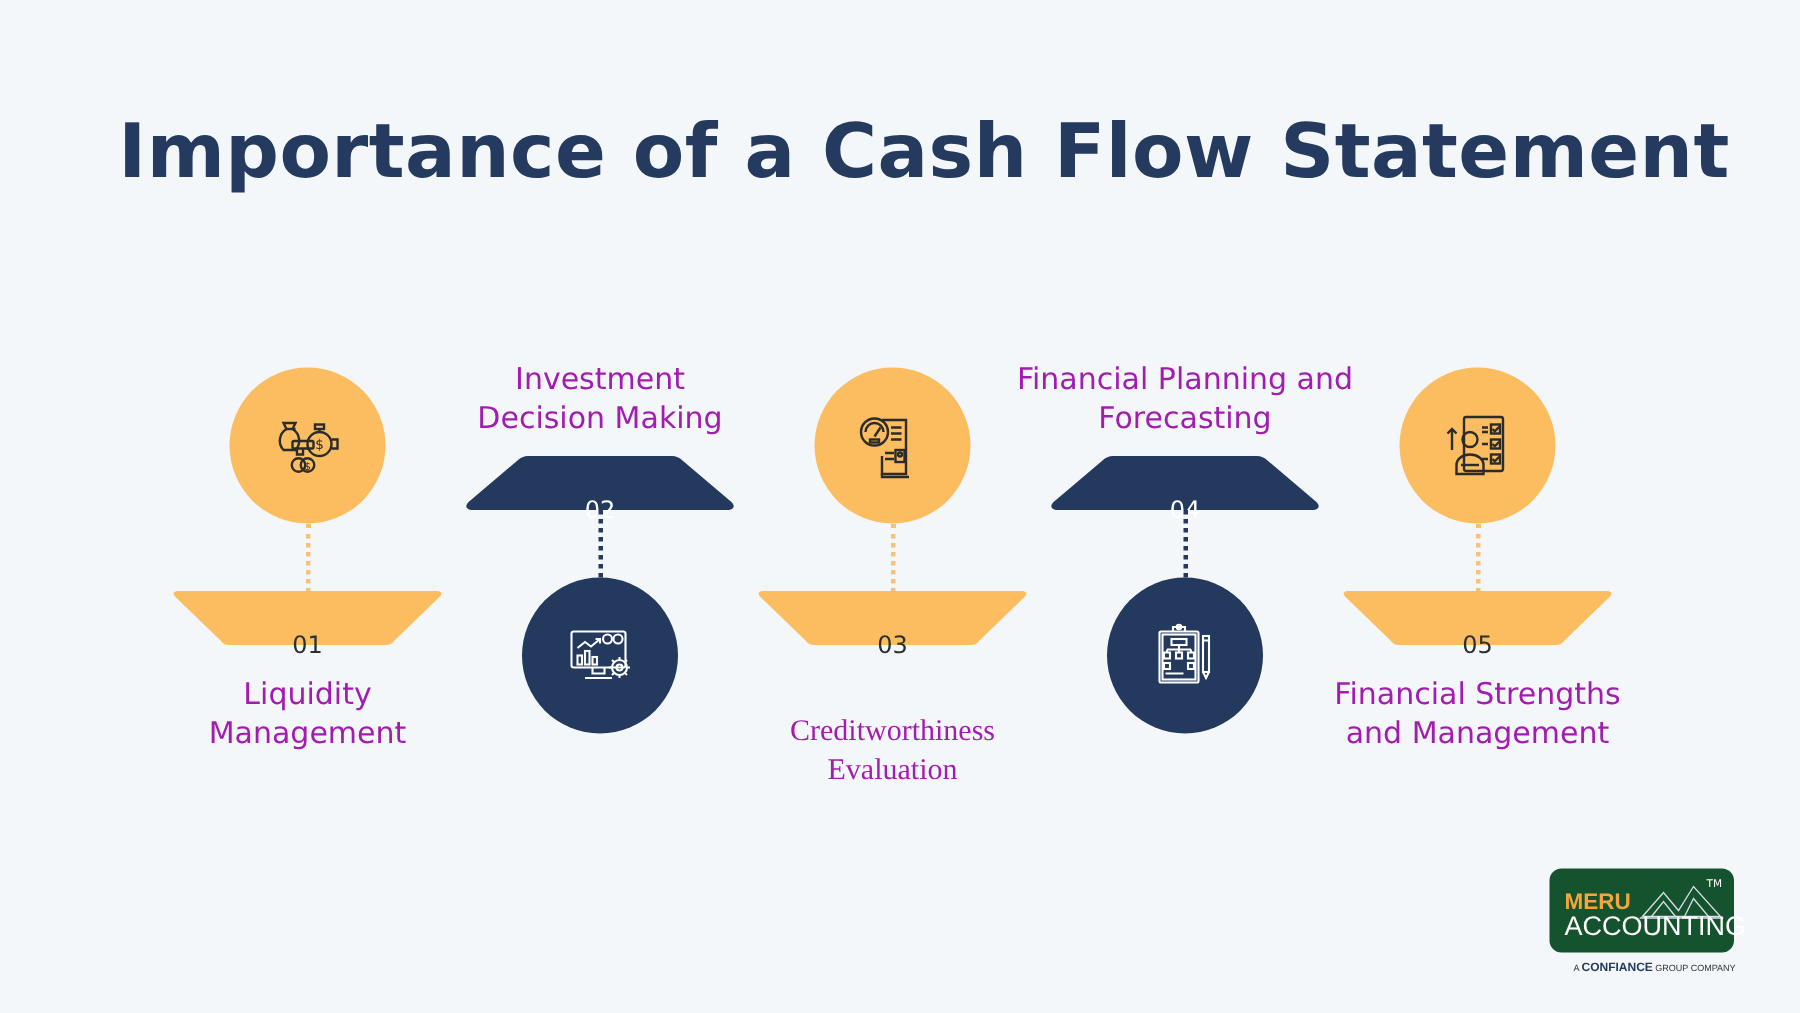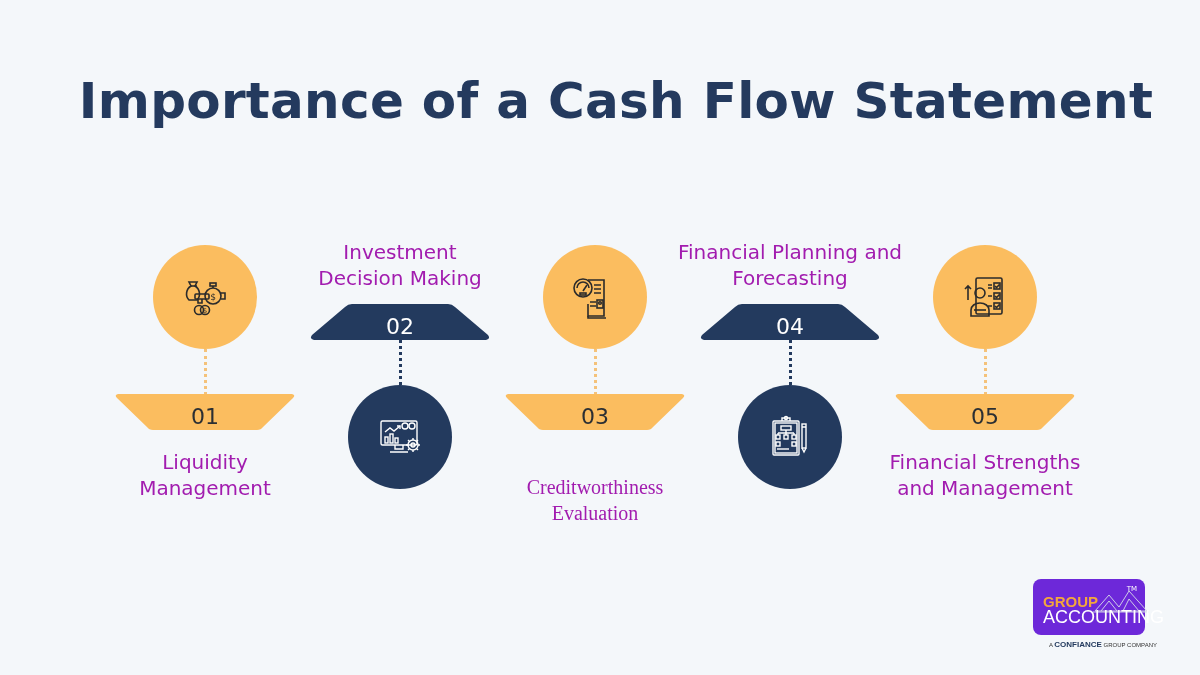--- a/index.html
+++ b/index.html
@@ -21,33 +21,33 @@
   .circle.navy { background:#233a5e; }
   .circle svg { width:50px; height:50px; }
   .dots {
     position:absolute; width:0; border-left:3px dotted;
   }
   .dots.yellow { border-color:#f4c27a; }
   .dots.navy { border-color:#233a5e; }
   .trap { position:absolute; width:180px; height:36px; }
   .trap svg { position:absolute; left:0; top:0; width:180px; height:36px; }
   .trap .num {
-    position:absolute; left:0; top:0; width:180px; height:44px;
+    position:absolute; left:0; top:13px; width:180px; height:44px;
     display:flex; align-items:center; justify-content:center;
-    font-size:22px;
+    font-size:16px;
   }
   .trap.yellow .num { color:#2b2f33; }
   .trap.navy .num { color:#ffffff; }
   .label {
     position:absolute; width:240px; text-align:center;
     font-size:20px; line-height:26px; color:#a21caf;
   }
   .logo {
-    position:absolute; left:1033px; top:579px; width:112px; height:56px;
-    background:#6d28d9; border-radius:8px;
+    position:absolute; left:1033px; top:579px; width:123px; height:56px;
+    background:#14532d; border-radius:8px;
   }
   .logo .meru {
     position:absolute; left:10px; top:14px; font-size:15px; font-weight:bold; color:#f3a63c;
     font-family:"Liberation Sans",sans-serif;
   }
   .logo .acct {
     position:absolute; left:10px; top:28px; font-size:18px; color:#ffffff;
     font-family:"Liberation Sans",sans-serif;
   }
   .logo .tm { position:absolute; right:8px; top:6px; font-size:7px; color:#ffffff; }
@@ -211,20 +211,20 @@
   </div>
 </div>
 
 <div class="logo">
   <svg class="mtn" viewBox="0 0 56 28" fill="none" stroke="#d8dee8" stroke-width="0.9">
     <path d="M2 24 L16 8 L26 20 L36 4 L54 24 Z"></path>
     <path d="M8 24 L16 14 L24 24 M30 24 L36 12 L46 24"></path>
     <path d="M0 25 H56"></path>
   </svg>
   <span class="tm">TM</span>
-  <span class="meru">GROUP</span>
+  <span class="meru">MERU</span>
   <span class="acct">ACCOUNTING</span>
 </div>
 <div class="tagline">
   <span>A</span>
   <span class="brand">CONFIANCE</span>
   <span>GROUP COMPANY</span>
 </div>
 
 </body></html>

